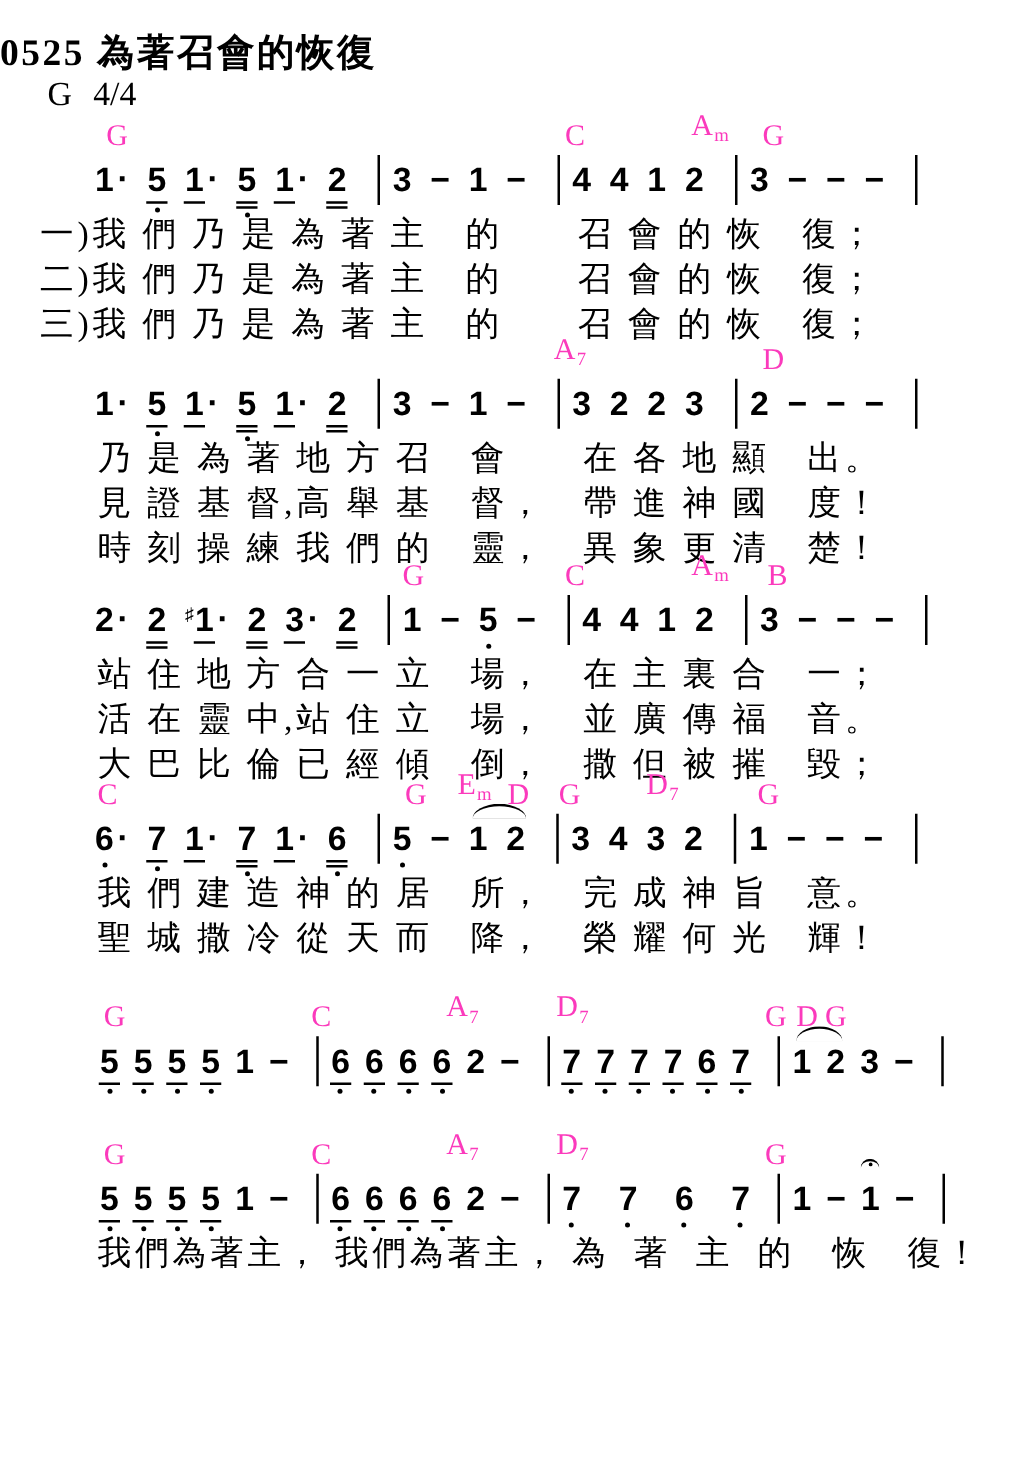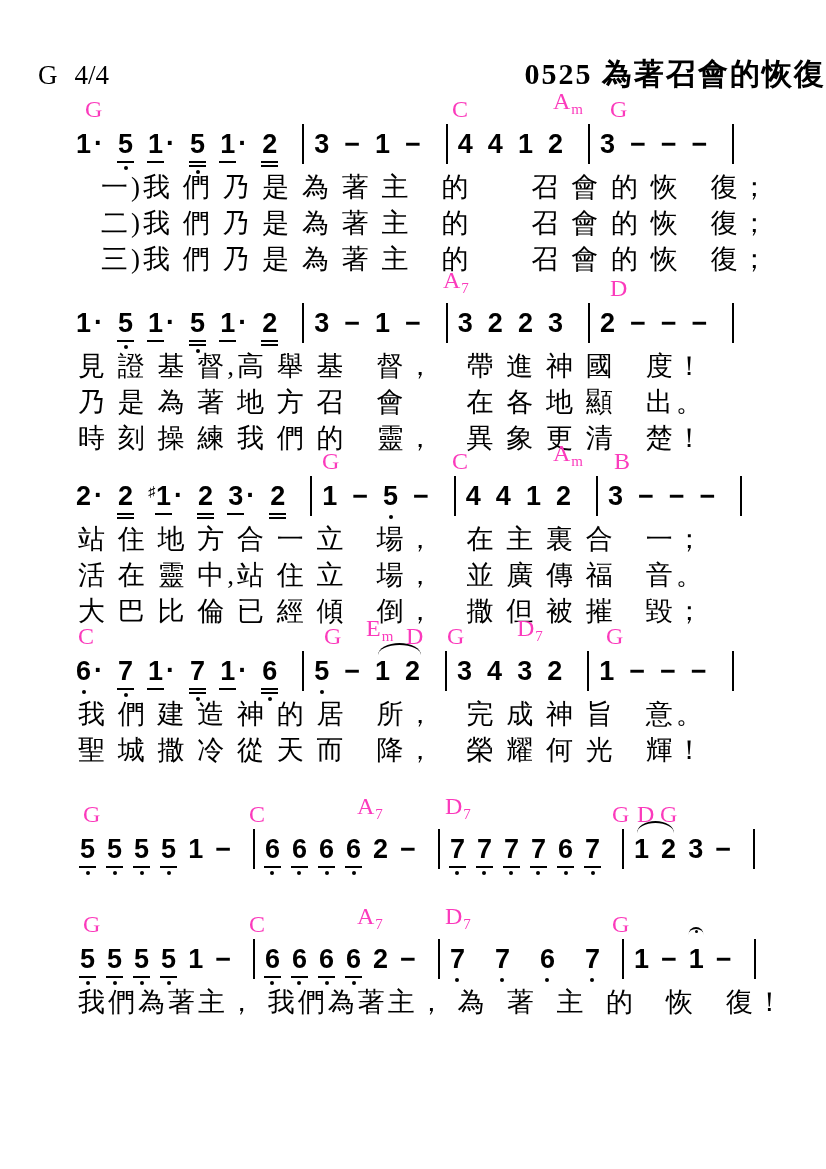--- a/index.html
+++ b/index.html
@@ -1,19 +1,19 @@
 <!DOCTYPE html>
 <html style="--chord: #fb3abc;"><head>
 <meta charset="utf-8">
 <style>
   html,body{margin:0;padding:0;background:#ffffff;}
   .sheet{position:relative;width:826px;height:1169px;background:#fff;margin:0 auto;overflow:hidden;
          font-family:"Liberation Serif","DejaVu Serif",serif;color:#000;}
-  .title{position:absolute;top:22px;left:0;right:0;text-align:right;
-         font-size:30px;font-weight:bold;letter-spacing:2px;margin-top:32px;}
+  .title{position:absolute;top:22px;left:0;right:0;text-align:left;
+         font-size:30px;font-weight:bold;letter-spacing:2px;}
   .keyrow{position:absolute;top:60px;left:38px;font-size:27px;}
   .keyrow .time{margin-left:17px;}
 
   .system{position:absolute;left:0;width:100%;}
   .sys1{top:92px}.sys2{top:271px}.sys3{top:444px}.sys4{top:619px}.sys5{top:797px}.sys6{top:907px}
 
   .chordrow{position:relative;height:27px;}
   .chord{position:absolute;bottom:-2px;font-size:24px;line-height:24px;white-space:nowrap;}
   .csub{font-size:15px;vertical-align:-5px;margin-left:1px;}
 
@@ -31,21 +31,21 @@
   .bar{flex:none;width:2px;height:40px;background:#000;margin:0 10px;}
   .arcgrp{position:relative;display:inline-flex;}
   .arcgrp .arcline{position:absolute;top:-13px;left:3px;right:14px;height:10px;
       border-top:2px solid #000;border-radius:50% 50% 0 0/100% 100% 0 0;}
   .fermata{position:absolute;left:50%;top:-17px;transform:translateX(-50%);width:15px;height:8px;
       border-top:2px solid #000;border-radius:8px 8px 0 0/8px 8px 0 0;}
   .fermata::after{content:"";position:absolute;left:50%;top:1px;transform:translateX(-50%);
       width:3px;height:3px;border-radius:50%;background:#000;}
 
   .lyric{font-size:27px;line-height:36px;padding-left:78px;white-space:pre;letter-spacing:3px;}
-  .sys1 .lyric{padding-left:66px;margin-left:35px;}
+  .sys1 .lyric{padding-left:32px;}
   .sys5 .lyric{padding-left:38px;}
 </style>
 </head>
 <body>
 
 <div class="sheet">
   <div class="title">0525  為著召會的恢復</div>
   <div class="keyrow">
     <span>G</span><span class="time">4/4</span>
   </div>
@@ -107,22 +107,22 @@
           <span class="note"><span class="digit">2</span></span>
           <span class="note"><span class="digit">2</span></span>
           <span class="note"><span class="digit">3</span></span>
           <span class="bar"></span>
           <span class="note"><span class="digit">2</span></span>
           <span class="note"><span class="digit">−</span></span>
           <span class="note"><span class="digit">−</span></span>
           <span class="note"><span class="digit">−</span></span>
           <span class="bar"></span>
         </div>
+        <div class="lyric">乃 是 為 著 地 方 召　會　　在 各 地 顯　出。</div>
         <div class="lyric">見 證 基 督,高 舉 基　督，　帶 進 神 國　度！</div>
-        <div class="lyric">乃 是 為 著 地 方 召　會　　在 各 地 顯　出。</div>
         <div class="lyric">時 刻 操 練 我 們 的　靈，　異 象 更 清　楚！</div>
       </div>
       <div class="system sys3">
         <div class="chordrow">
           <span class="chord" style="left: 322px; color: rgb(251, 58, 188);"><span class="croot">G</span></span>
           <span class="chord" style="left: 452px; color: rgb(251, 58, 188);"><span class="croot">C</span></span>
           <span class="chord" style="left: 553px; color: rgb(251, 58, 188);"><span class="croot">A</span><span class="csub">m</span></span>
           <span class="chord" style="left: 614px; color: rgb(251, 58, 188);"><span class="croot">B</span></span>
         </div>
         <div class="noterow">

